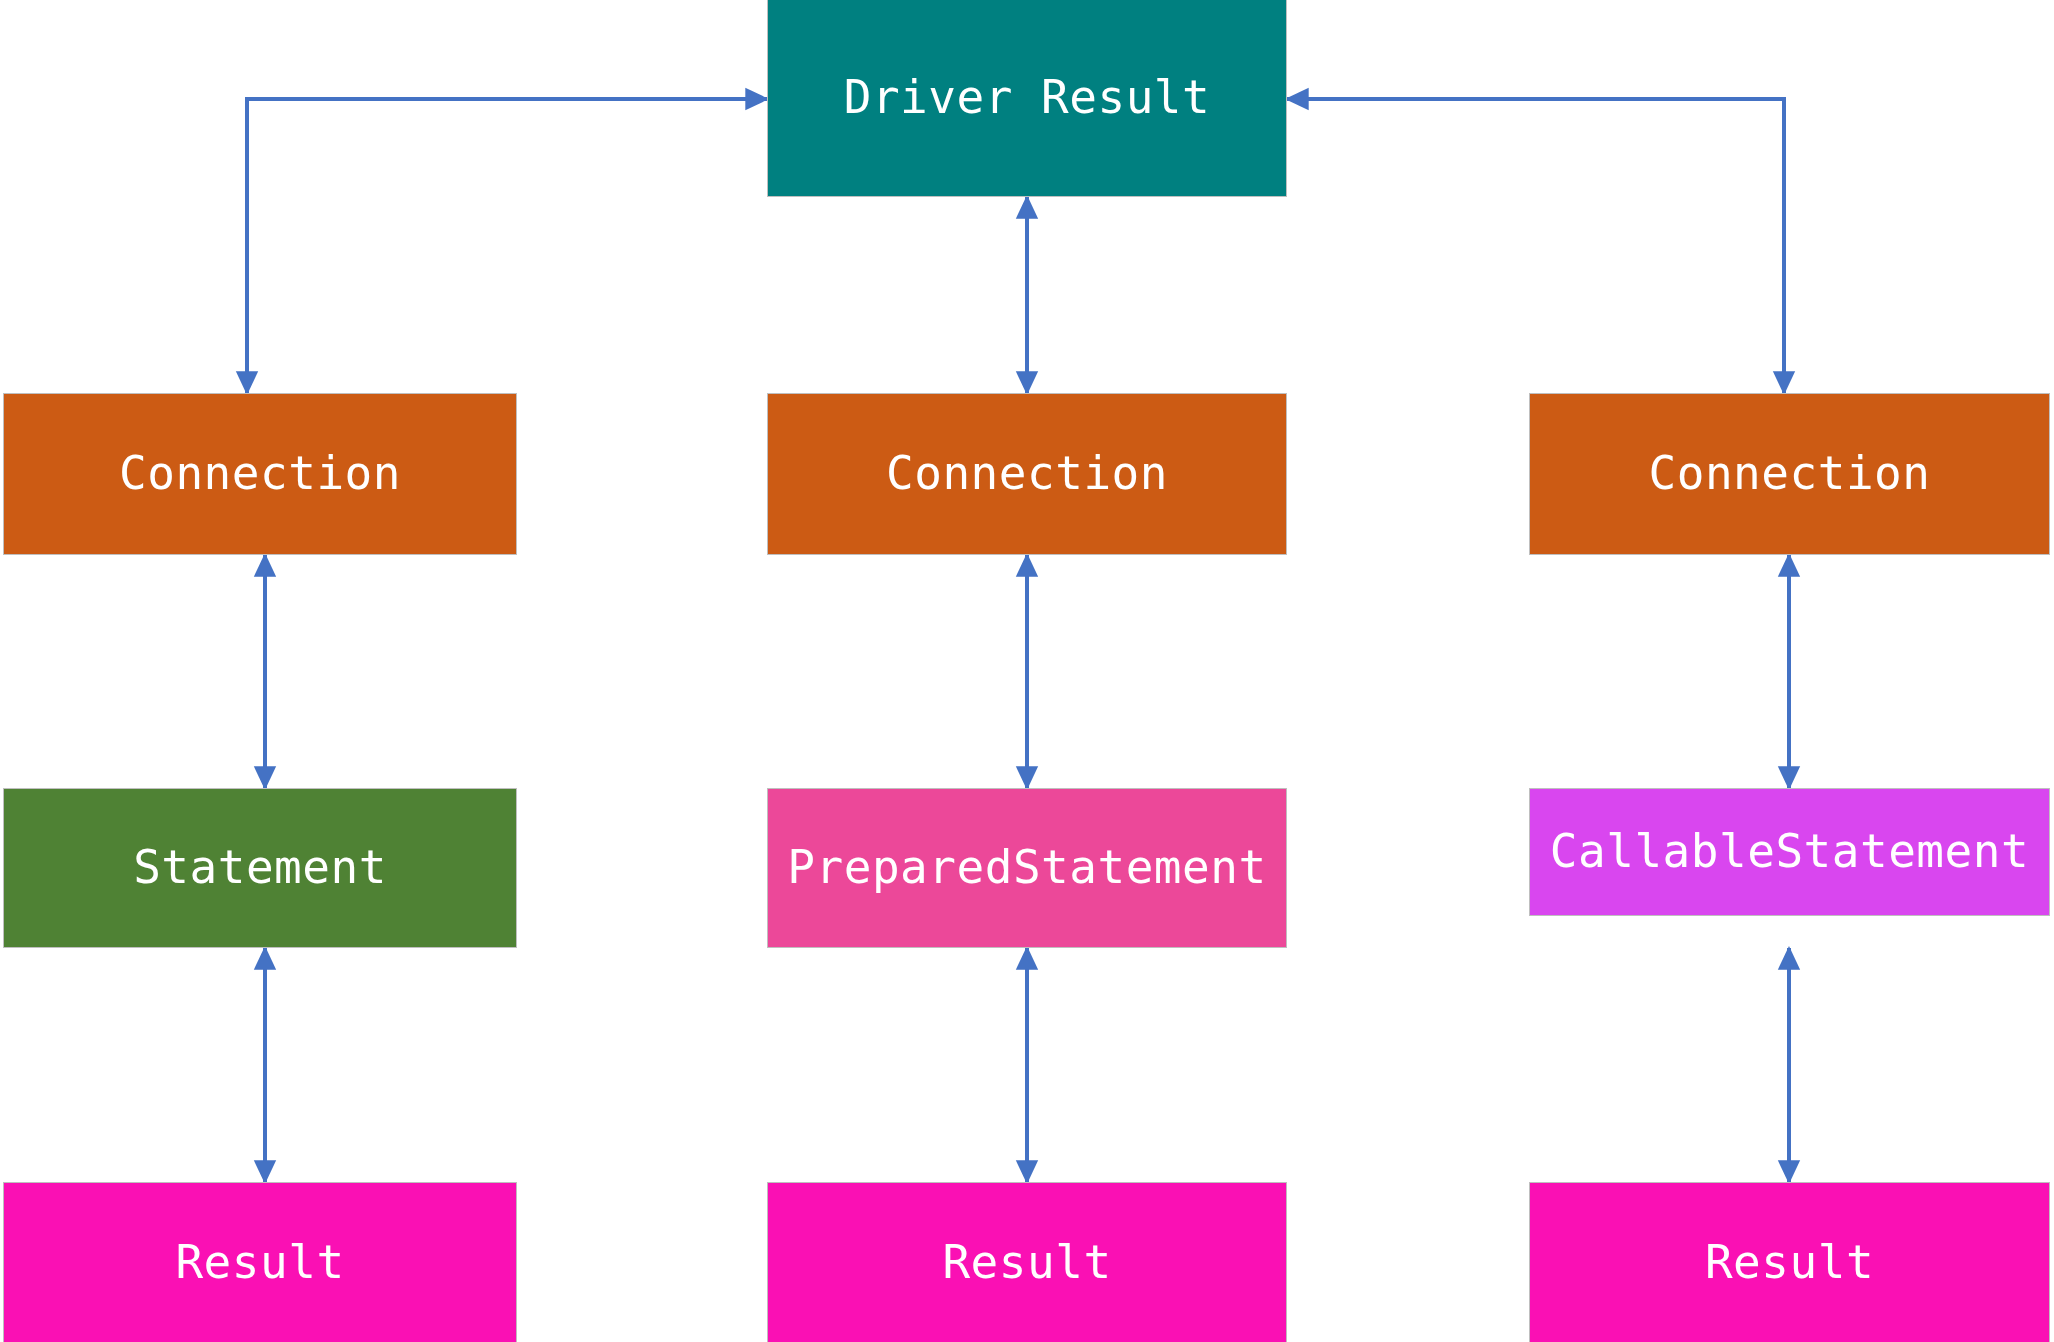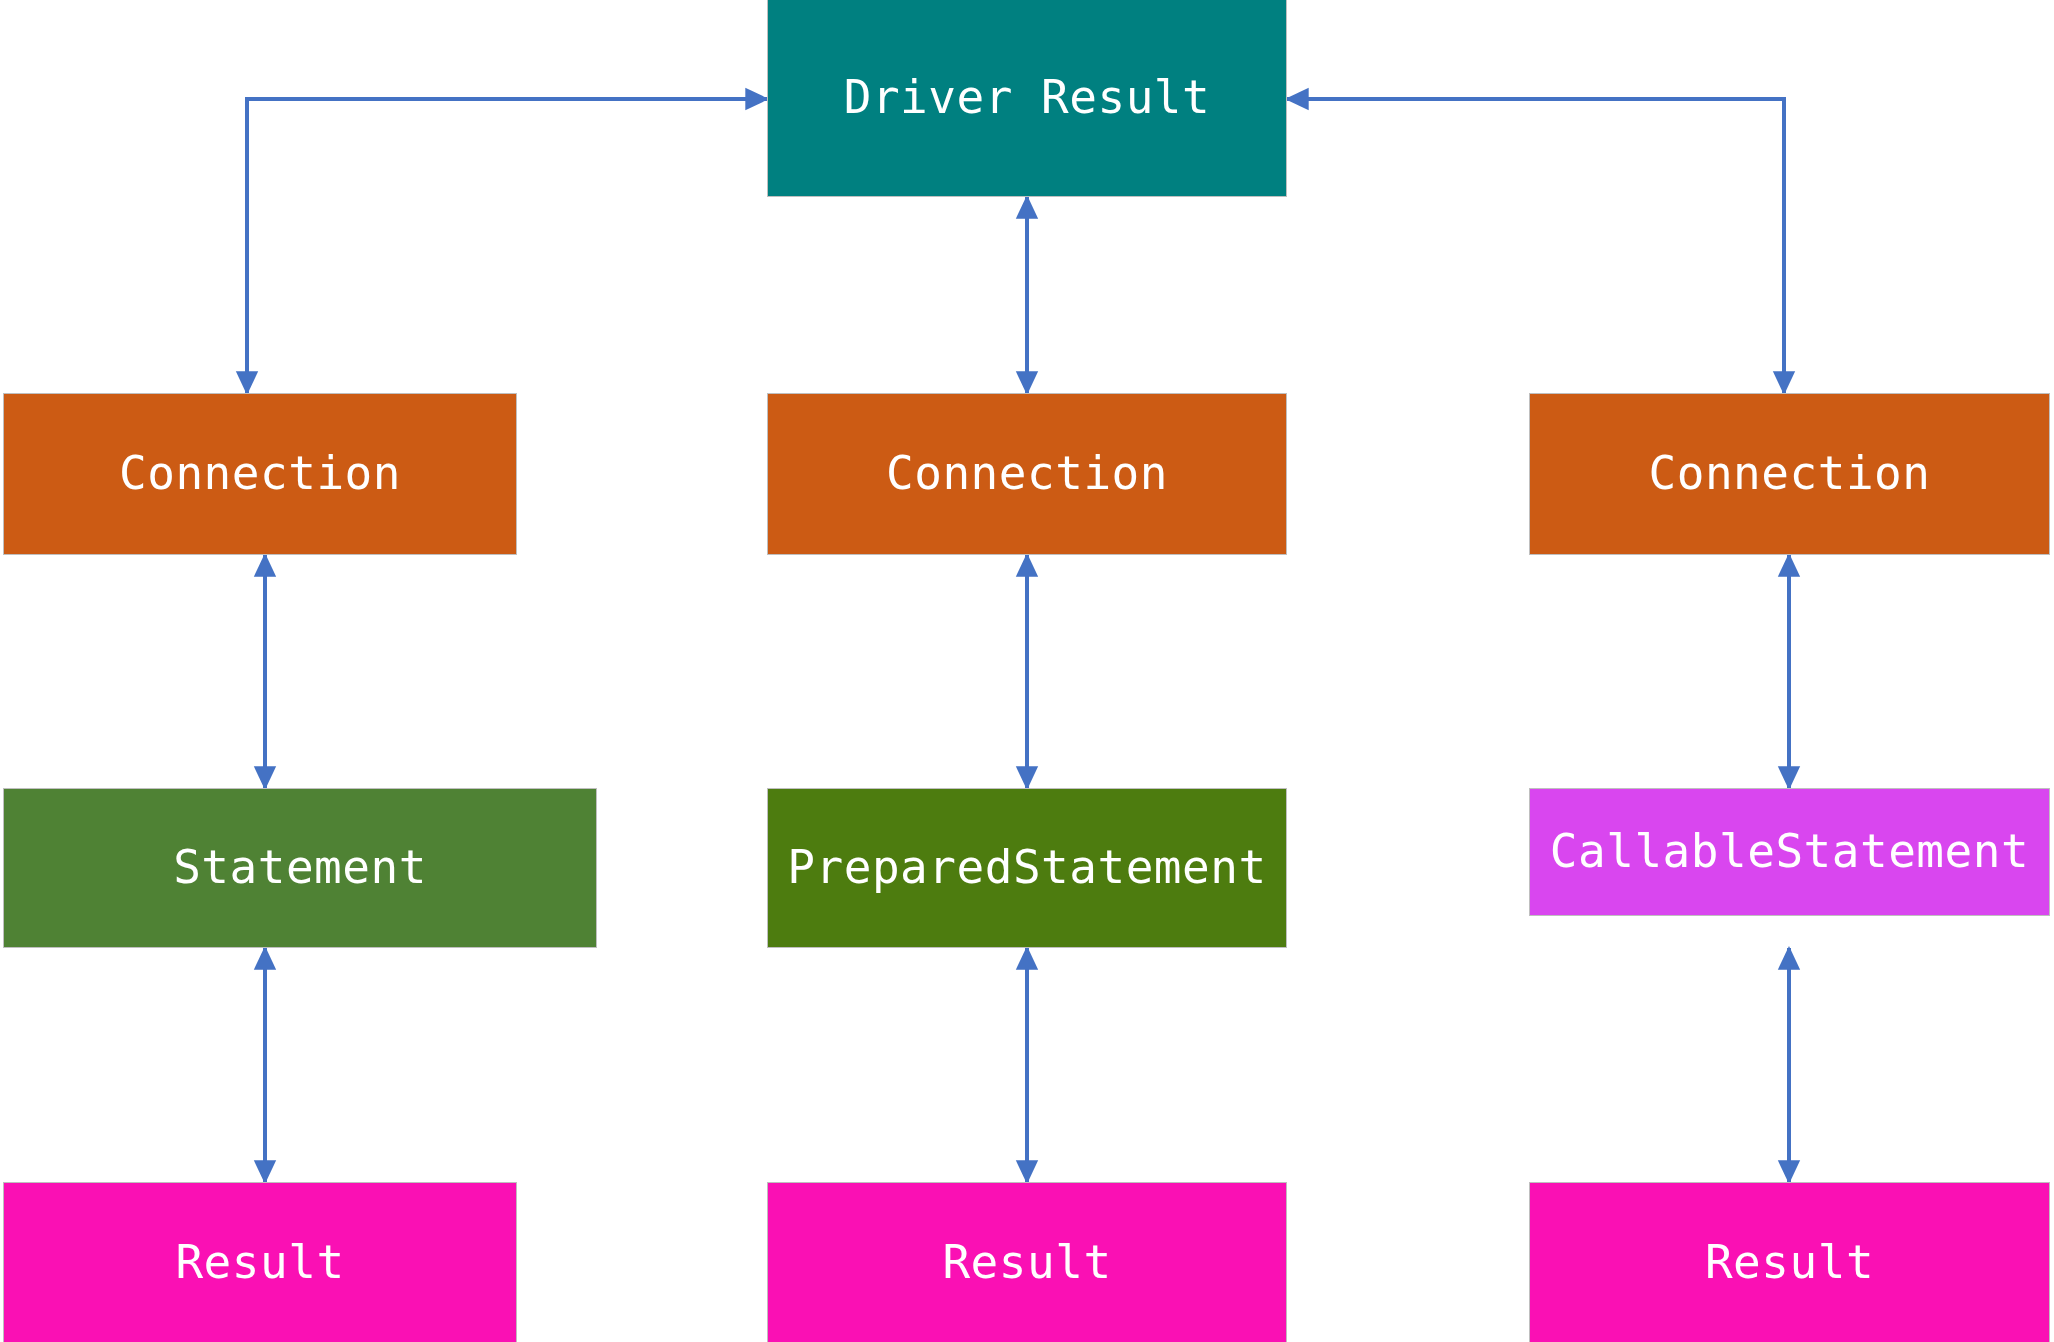--- a/index.html
+++ b/index.html
@@ -38,22 +38,22 @@
     display: block;
     transform: translateY(-1px);
   }
   
   #node-driver-manager { left: 767px;  top: -2px;   width: 520px; height: 199px; background: #008080; }
 
   #node-connection-left   { left: 3px;    top: 393px; width: 514px; height: 162px; background: #CC5B14; }
   #node-connection-middle { left: 767px;  top: 393px; width: 520px; height: 162px; background: #CC5B14; }
   #node-connection-right  { left: 1529px; top: 393px; width: 521px; height: 162px; background: #CC5B14; }
 
-  #node-statement          { left: 3px;    top: 788px; width: 594px; height: 160px; background: #4F8234; }
-  #node-prepared-statement { left: 767px;  top: 788px; width: 520px; height: 160px; background: #4d7c0f; }
+  #node-statement          { left: 3px;    top: 788px; width: 514px; height: 160px; background: #4F8234; }
+  #node-prepared-statement { left: 767px;  top: 788px; width: 520px; height: 160px; background: #ec4899; }
   #node-callable-statement { left: 1529px; top: 788px; width: 521px; height: 128px; background: #d946ef; align-items: center; }
 
   #node-result-left   { left: 3px;    top: 1182px; width: 514px; height: 162px; background: #FA10B4; }
   #node-result-middle { left: 767px;  top: 1182px; width: 520px; height: 162px; background: #FA10B4; }
   #node-result-right  { left: 1529px; top: 1182px; width: 521px; height: 162px; background: #FA10B4; }
 
   
   #edge-layer {
     position: absolute;
     left: 0;

